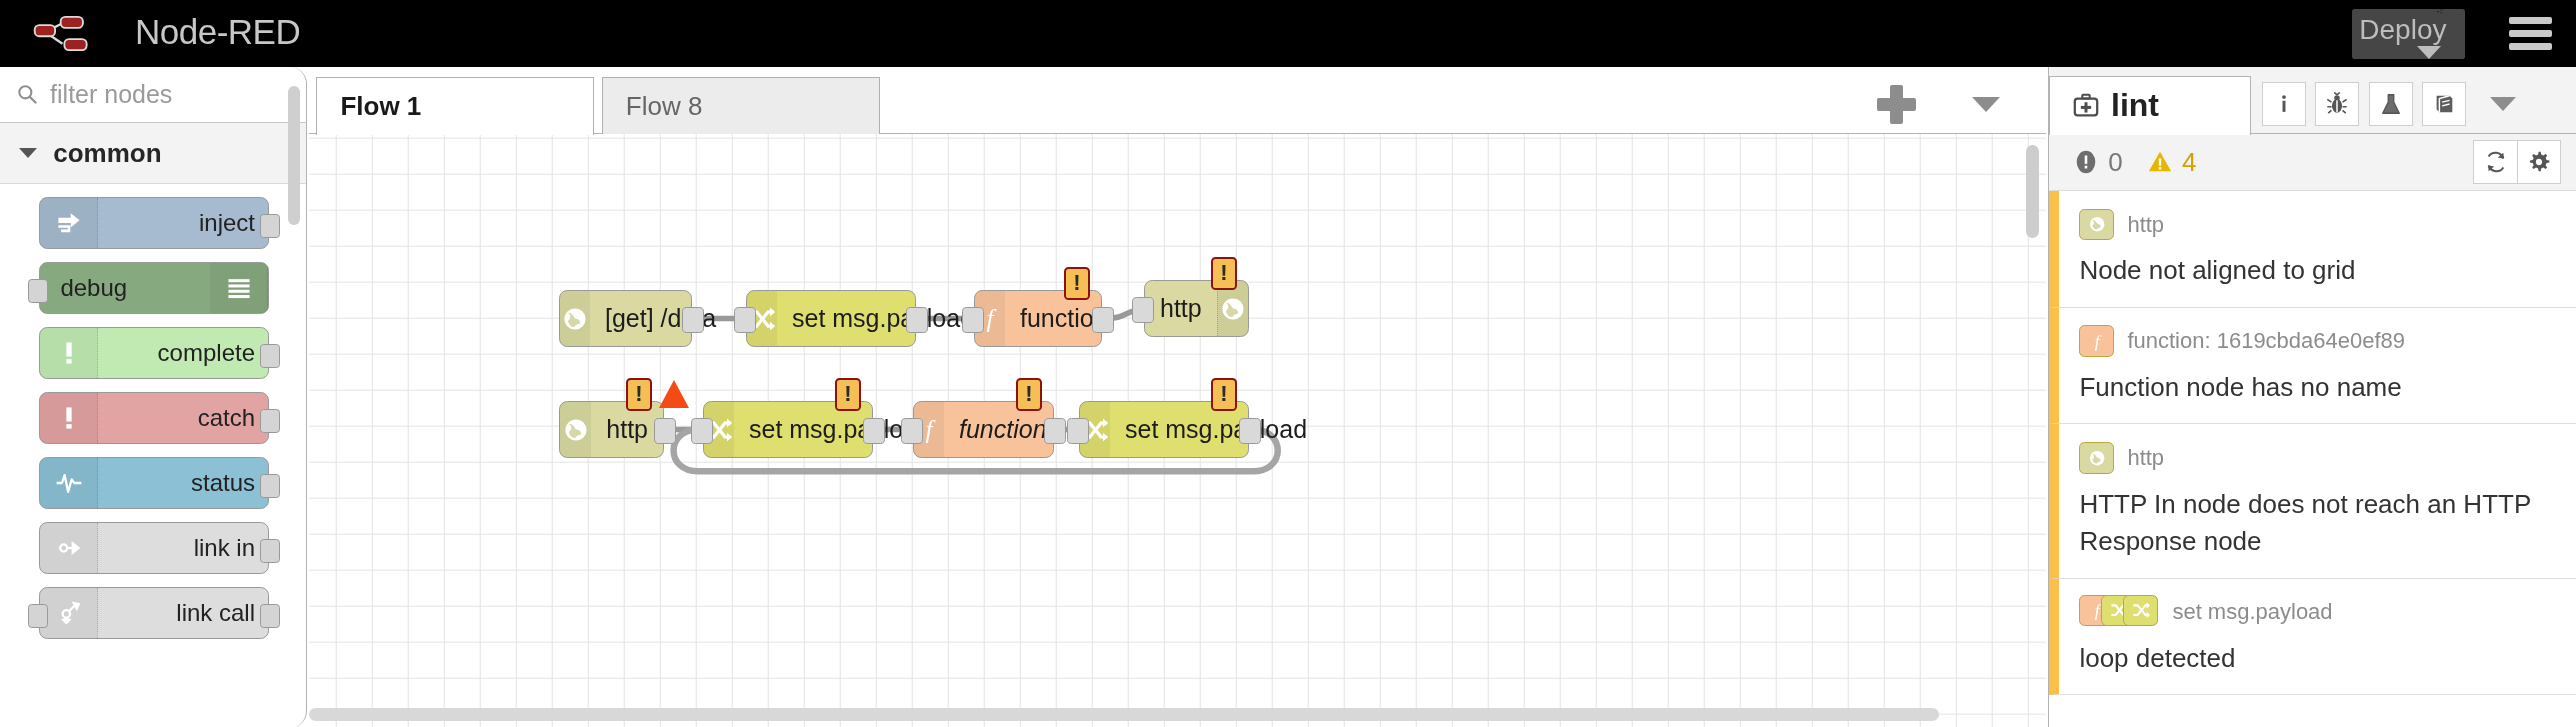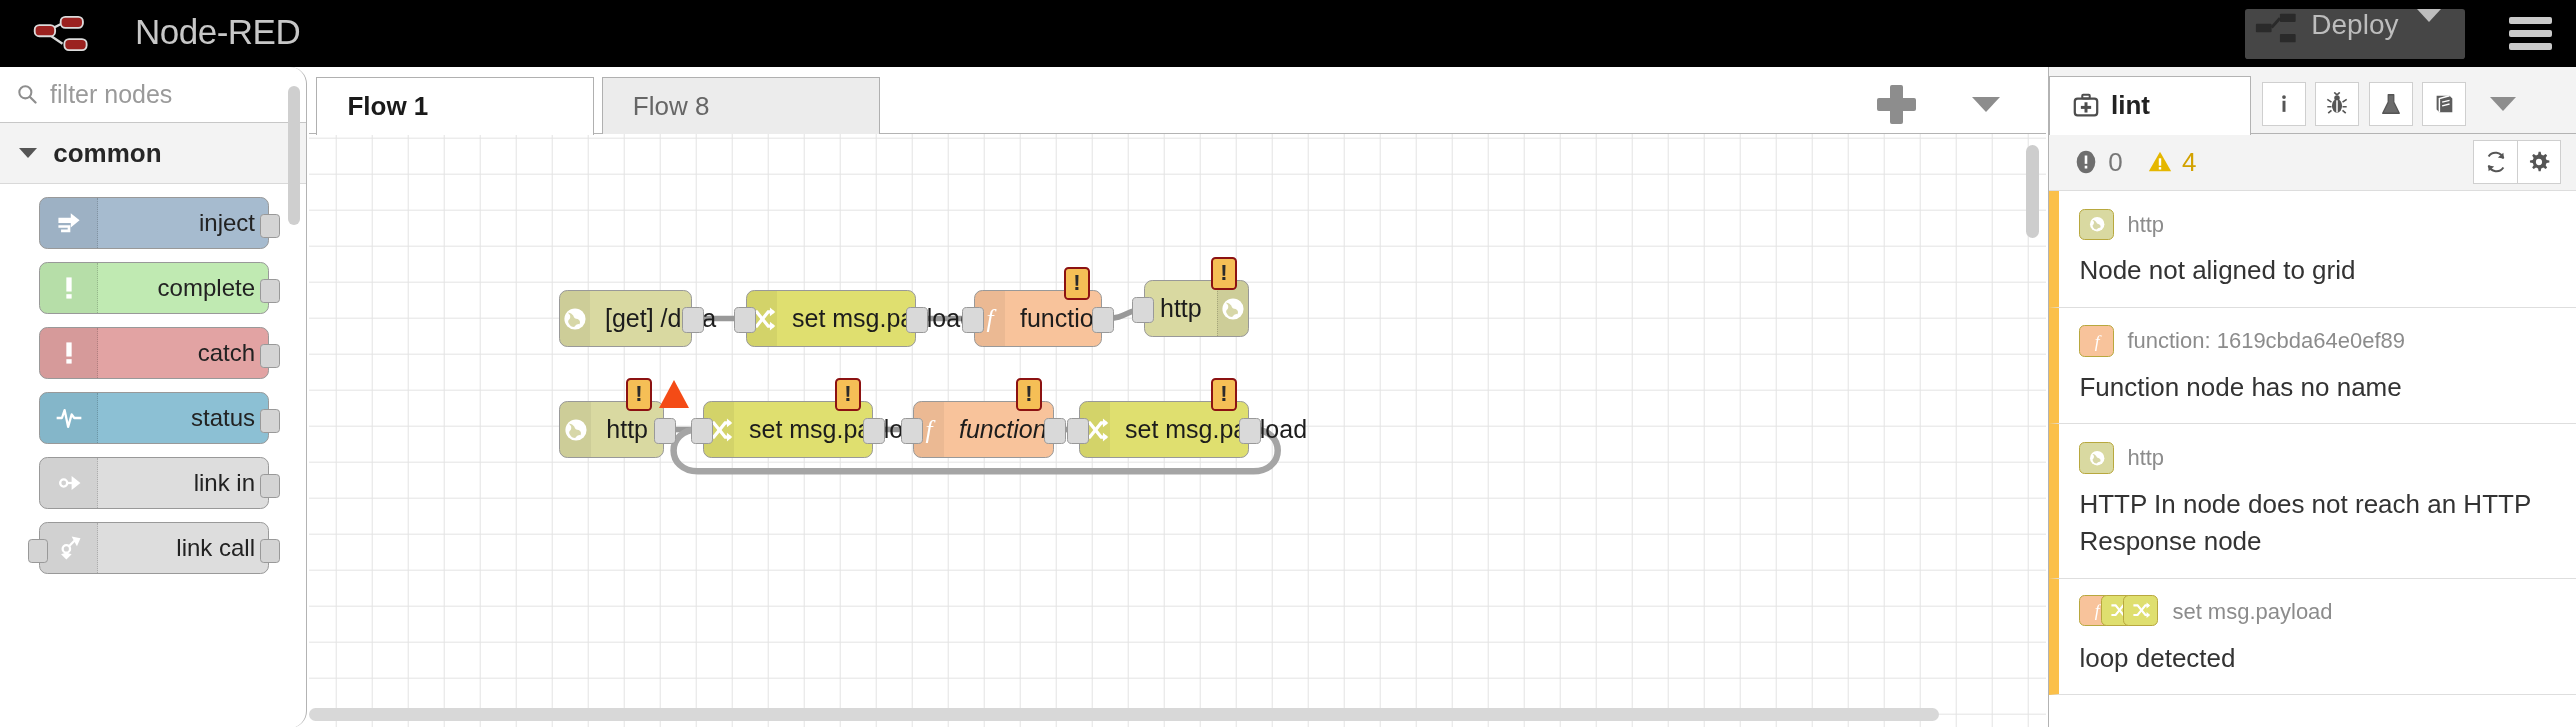--- a/index.html
+++ b/index.html
@@ -20,22 +20,22 @@
   #brand .logo { width: 89px; height: 43px; }
   #brand .title {
     color: #c7c7c7; font-size: 35px; letter-spacing: -0.5px;
     margin-left: 15px; font-weight: 400;
   }
   #header-right {
     margin-left: auto; display: flex; align-items: center; height: 100%;
     padding-right: 24px;
   }
   #deploy-btn {
-    display: flex; align-items: flex-start; height: 50px;
-    background: #464646; border-radius: 2.8px; margin-right: 44px;
+    display: flex; align-items: flex-end; height: 50px;
+    background: #464646; border-radius: 2.8px; margin-right: 44px; flex-direction: column;
   }
   #deploy-btn .dep-icon { width: 50px; height: 37px; margin-left: 9.3px; }
   #deploy-btn .dep-label {
     color: #bdbdbd; font-size: 28px; padding: 0 18.5px 0 7.4px;
   }
   #deploy-btn .dep-caret {
     width: 0; height: 0; border-left: 12px solid transparent;
     border-right: 12px solid transparent; border-top: 13px solid #bdbdbd;
     margin-right: 24px;
   }
@@ -100,21 +100,21 @@
   #workspace {
     position: absolute; left: 309px; top: 67px; width: 1737px; height: 661px;
     background: #fff;
   }
   #tabbar {
     position: relative; height: 67px; background: #fff;
     border-bottom: 1.9px solid #b3b3b3; display: flex; align-items: flex-end;
   }
   .tab {
     height: 58px; min-width: 278px; display: flex; align-items: center;
-    padding: 0 30px; font-size: 26px; border: 1.9px solid #b0b0b0;
+    padding: 0 23px; font-size: 26px; border: 1.9px solid #b0b0b0;
     border-bottom: none; margin-left: 7.4px; position: relative; top: 1.9px;
   }
   .tab.active { background: #fff; color: #1a1a1a; font-weight: bold; z-index: 2; }
   .tab.inactive { background: #ececec; color: #666; }
   #tab-actions { margin-left: auto; display: flex; align-items: center; height: 58px; padding-right: 31.5px; }
   #add-tab {
     position: relative; width: 39px; height: 39px; margin-right: 56px;
   }
   #add-tab:before, #add-tab:after {
     content: ""; position: absolute; background: #8d8d8d; border-radius: 1.9px;
@@ -190,21 +190,21 @@
   }
   #sb-tabs {
     height: 67px; background: #f3f3f3; border-bottom: 1.9px solid #b3b3b3;
     display: flex; align-items: flex-end;
   }
   #sb-tab-lint {
     height: 59px; display: flex; align-items: center; gap: 11px;
     background: #fff; border: 1.9px solid #b3b3b3; border-bottom: none;
     padding: 0 28px 0 22px; position: relative; top: 1.9px; min-width: 202px;
   }
-  #sb-tab-lint .lint-label { font-size: 26px; font-weight: bold; color: #222; }
+  #sb-tab-lint .lint-label { font-size: 32px; font-weight: bold; color: #222; }
   #sb-icons { display: flex; align-items: center; height: 59px; margin-left: 11px; }
   .sb-icon-btn {
     width: 44px; height: 44px; border: 0.9px solid #cfcfcf; background: #fff;
     display: flex; align-items: center; justify-content: center; margin-right: 9.3px;
   }
   #sb-caret {
     width: 0; height: 0; border-left: 13px solid transparent;
     border-right: 13px solid transparent; border-top: 14px solid #8d8d8d;
     margin-left: 15px;
   }
@@ -285,20 +285,32 @@
   <div id="palette-list">
       <div class="pnode" style="background: rgb(166, 187, 207);">
         <div class="icon-cell" style="background: rgba(0, 0, 0, 0.05);">
           <svg width="30" height="30" viewBox="0 0 34 34">
             <path d="M5 11 L19 11 L19 6 L29 14 L19 22 L19 17 L5 17 Z" fill="#fff"></path>
             <path d="M5 21 L17 21 L17 26 L8 26" fill="none" stroke="#fff" stroke-width="3"></path>
           </svg>
         </div>
         <div class="plabel">inject</div>
         <div class="port out"></div>
+      </div>
+      <div class="pnode" style="background: rgb(135, 169, 128);">
+        <div class="plabel" style="text-align: left; padding-left: 20.4px;">debug</div>
+        <div class="icon-cell right" style="background: rgba(0, 0, 0, 0.05); border-radius: 0px 6.5px 6.5px 0px;">
+          <svg width="30" height="30" viewBox="0 0 34 34">
+            <rect x="5" y="7" width="24" height="3.4" fill="#fff"></rect>
+            <rect x="5" y="13" width="24" height="3.4" fill="#fff"></rect>
+            <rect x="5" y="19" width="24" height="3.4" fill="#fff"></rect>
+            <rect x="5" y="25" width="24" height="3.4" fill="#fff"></rect>
+          </svg>
+        </div>
+        <div class="port in"></div>
       </div>
       <div class="pnode" style="background: rgb(192, 234, 178);">
         <div class="icon-cell" style="background: rgba(0, 0, 0, 0.05);">
           <svg width="30" height="30" viewBox="0 0 34 34">
             <rect x="14" y="5" width="6" height="16" fill="#fff"></rect>
             <rect x="14" y="24" width="6" height="5" fill="#fff"></rect>
           </svg>
         </div>
         <div class="plabel">complete</div>
         <div class="port out"></div>

